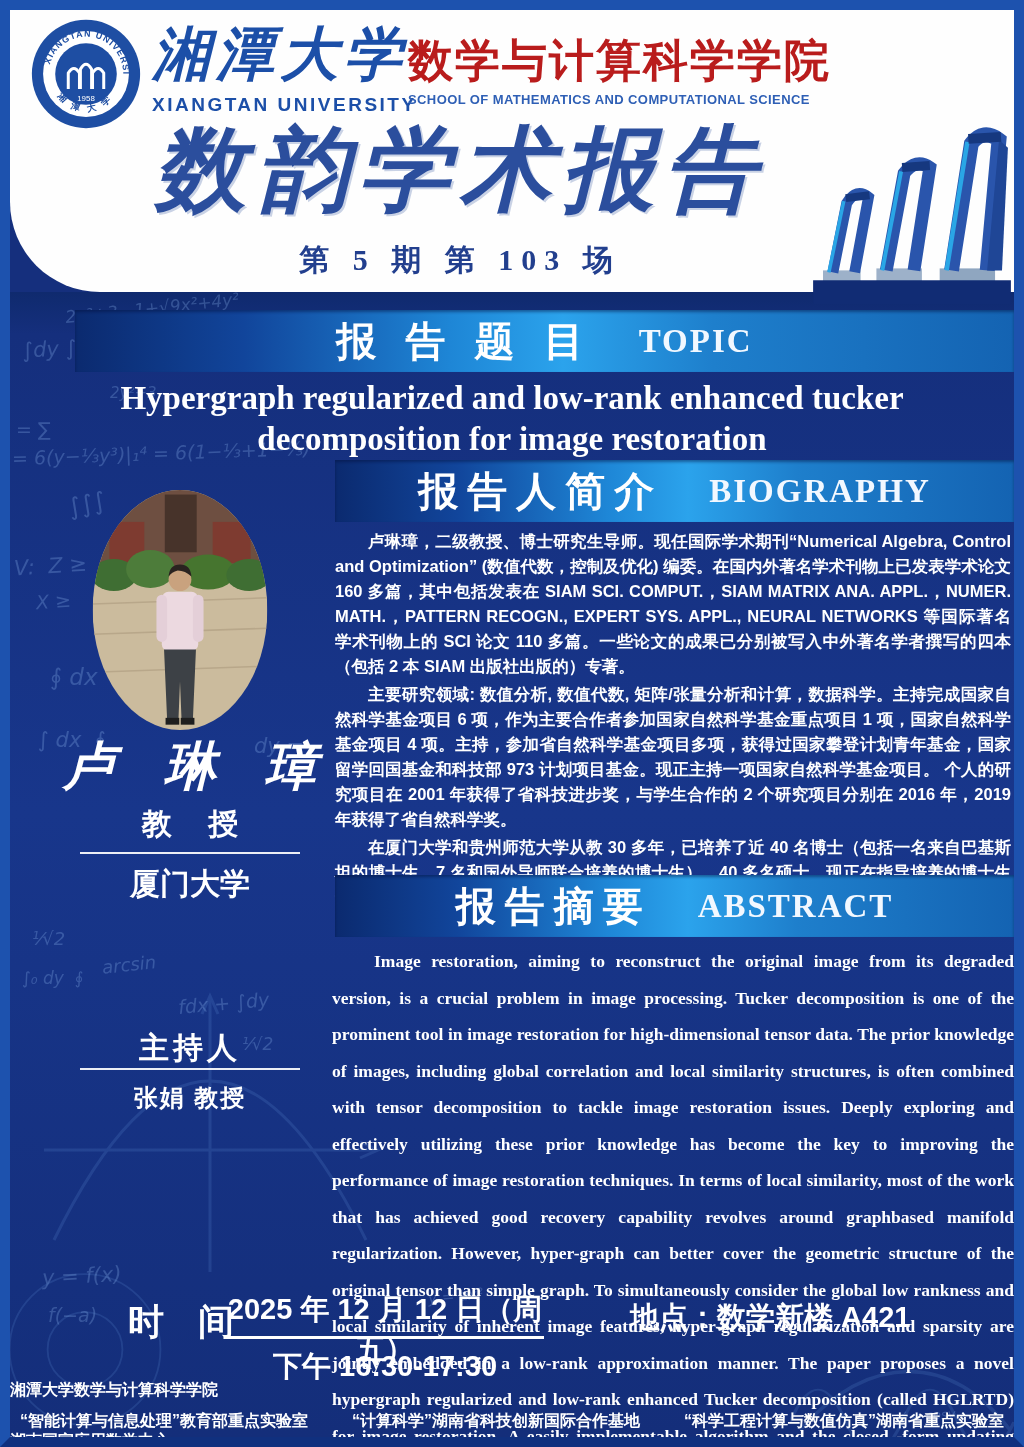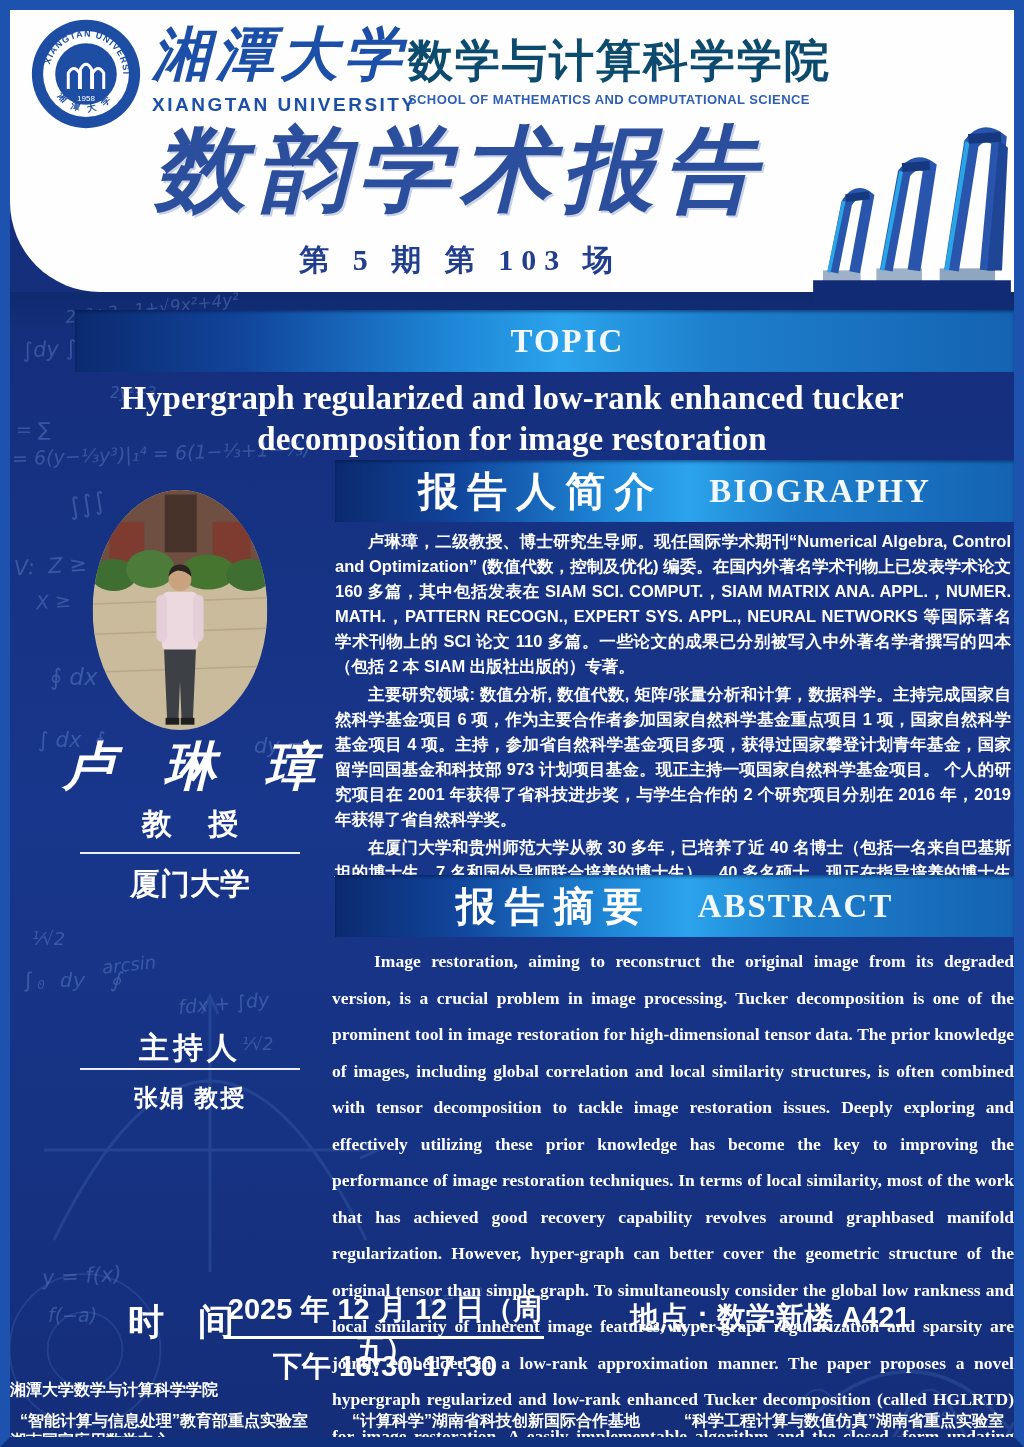--- a/index.html
+++ b/index.html
@@ -5,21 +5,21 @@
   html,body{margin:0;padding:0;background:#333;}
   .poster{position:relative;width:1024px;height:1447px;margin:0 auto;background:#152F7D;overflow:hidden;font-family:"Liberation Sans",sans-serif;}
   .frame{position:absolute;inset:0;border:10px solid #1D52AE;border-bottom-color:#10307E;pointer-events:none;z-index:60;}
   
   .header-white{position:absolute;top:10px;left:10px;width:1004px;height:282px;background:#FEFEFE;border-radius:0 0 0 90px;z-index:5;}
   .logo{position:absolute;left:20px;top:8px;width:112px;height:112px;}
   .univ-block{position:absolute;left:142px;top:8px;}
   .univ-zh{font-family:"Liberation Serif",serif;font-style:italic;font-weight:bold;font-size:58px;color:#1C4FA8;letter-spacing:6px;line-height:74px;}
   .univ-en{font-size:19px;font-weight:bold;color:#1C4FA8;letter-spacing:2.5px;margin-top:2px;}
   .school-block{position:absolute;left:398px;top:24px;}
-  .school-zh{font-size:45px;font-weight:bold;color:#0c4a6e;letter-spacing:2px;line-height:54px;}
+  .school-zh{font-size:45px;font-weight:bold;color:#b91c1c;letter-spacing:2px;line-height:54px;}
   .school-en{font-size:13px;font-weight:bold;color:#2E5FB5;letter-spacing:.4px;margin-top:4px;}
   .series-title{position:absolute;left:110px;top:104px;width:680px;text-align:center;font-family:"Liberation Serif",serif;font-style:italic;font-weight:bold;font-size:92px;color:#2B4E9D;letter-spacing:10px;line-height:112px;text-shadow:2px 2px 0 rgba(43,78,157,.25);}
   .issue-info{position:absolute;left:110px;top:230px;width:680px;text-align:center;font-family:"Liberation Serif",serif;font-weight:bold;font-size:30px;color:#223F8E;letter-spacing:8px;}
   .building{position:absolute;right:12px;top:126px;width:200px;height:178px;z-index:8;}
   
   .body-layer{position:absolute;left:10px;top:292px;width:1004px;height:1145px;background:linear-gradient(180deg,#0F2A6E 0px,#152F7D 42px,#18368B 520px,#142E7A 1145px);z-index:4;}
   .formula{position:absolute;color:#8FB8F0;opacity:.28;font-style:italic;white-space:pre;font-family:"DejaVu Sans","Liberation Sans",sans-serif;z-index:1;}
   .decor-curve{position:absolute;z-index:1;opacity:.16;}
   
   .banner{position:absolute;height:62px;background:linear-gradient(90deg,#0B2A6F 0%,#11459B 18%,#1E86D6 40%,#2BA3EC 52%,#1E7FCC 68%,#1463B2 100%);display:flex;align-items:center;justify-content:center;z-index:10;box-shadow:inset 0 2px 3px rgba(5,15,60,.45);}
@@ -124,21 +124,21 @@
         <span class="formula" style="left: 100px; top: 92px; font-size: 15px;">2y²+3</span>
         <span class="formula" style="left: 6px; top: 126px; font-size: 19px;">= ∑</span>
         <span class="formula" style="left: 2px; top: 150px; font-size: 19px; transform: rotate(-2deg);">= 6(y−⅓y³)|₁⁴ = 6(1−⅓+1−⅓)</span>
         <span class="formula" style="left: 58px; top: 198px; font-size: 24px; transform: rotate(-12deg);">∫∫∫</span>
         <span class="formula" style="left: 4px; top: 262px; font-size: 21px; transform: rotate(-4deg);">V:  Z ≥</span>
         <span class="formula" style="left: 26px; top: 298px; font-size: 19px; transform: rotate(-4deg);">X ≥</span>
         <span class="formula" style="left: 40px; top: 372px; font-size: 23px;">∮ dx</span>
         <span class="formula" style="left: 28px; top: 436px; font-size: 21px;">∫ dx  ∮</span>
         <span class="formula" style="left: 244px; top: 442px; font-size: 21px; text-align: right;">dy =</span>
         <span class="formula" style="left: 22px; top: 636px; font-size: 18px;">¹⁄√2</span>
-        <span class="formula" style="left: 12px; top: 676px; font-size: 21px; font-family: Liberation Mono, monospace;">∫₀ dy  ∮</span>
+        <span class="formula" style="left: 12px; top: 676px; font-size: 17px;">∫₀ dy  ∮</span>
         <span class="formula" style="left: 92px; top: 662px; font-size: 18px; transform: rotate(-6deg);">arcsin</span>
         <span class="formula" style="left: 168px; top: 700px; font-size: 19px; transform: rotate(-5deg);">fdx + ∫dy</span>
         <span class="formula" style="left: 232px; top: 742px; font-size: 17px;">¹⁄√2</span>
         <span class="formula" style="left: 32px; top: 972px; font-size: 21px; transform: rotate(-3deg);">y = f(x)</span>
         <span class="formula" style="left: 38px; top: 1012px; font-size: 19px;">f(−a)</span>
         <span class="formula" style="left: 418px; top: 995px; font-size: 15px; transform: rotate(-5deg);">y = ax²</span>
         <span class="formula" style="left: 886px; top: 1116px; font-size: 13px; transform: rotate(-3deg);">y′ = cosv</span>
       </div>
 
     <svg class="decor-curve" style="left:20px;top:690px;" width="360" height="300" viewBox="0 0 360 300">
@@ -157,20 +157,21 @@
       </g>
     </svg>
     <svg class="decor-curve" style="left:780px;top:1020px;" width="224" height="125" viewBox="0 0 224 125">
       <g stroke="#6FA3E8" stroke-width="3.5" fill="none">
         <path d="M 0,110 Q 28,-20 56,110 Q 84,230 112,110 Q 140,-20 168,110 Q 196,230 224,110" transform="scale(1,0.5) translate(0,110)"></path>
         <path d="M 10,118 C 80,40 160,40 220,118"></path>
       </g>
     </svg>
 
     <div class="banner banner-topic">
+      <span class="zh">报 告 题 目</span>
       <span class="en">TOPIC</span>
     </div>
     <div class="topic-title">Hypergraph regularized and low-rank enhanced tucker decomposition for image restoration</div>
 
     <div class="banner banner-bio">
       <span class="zh">报告人简介</span>
       <span class="en">BIOGRAPHY</span>
     </div>
 
     <div class="left-col">

